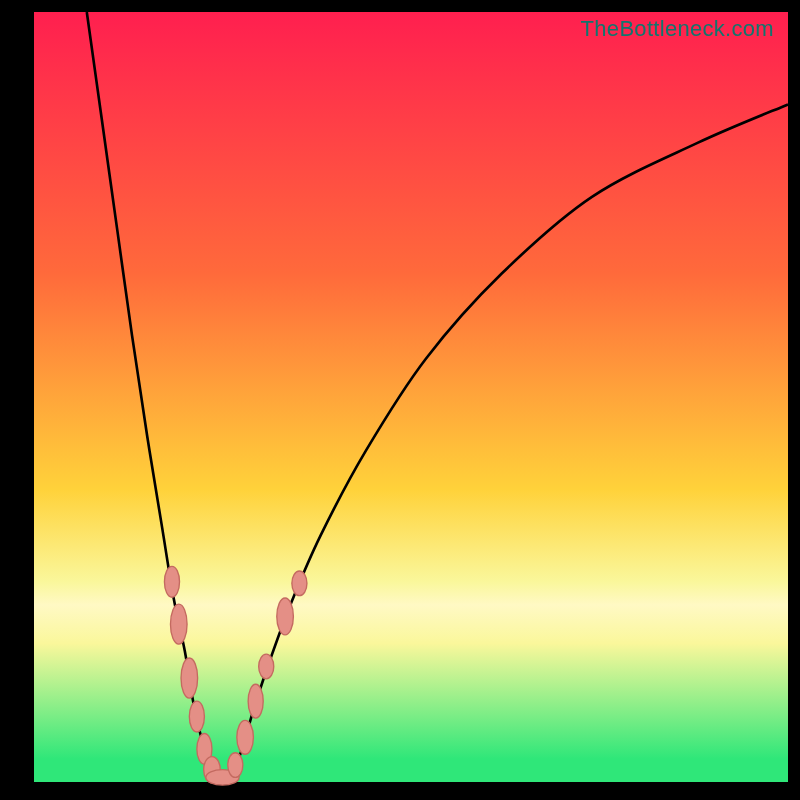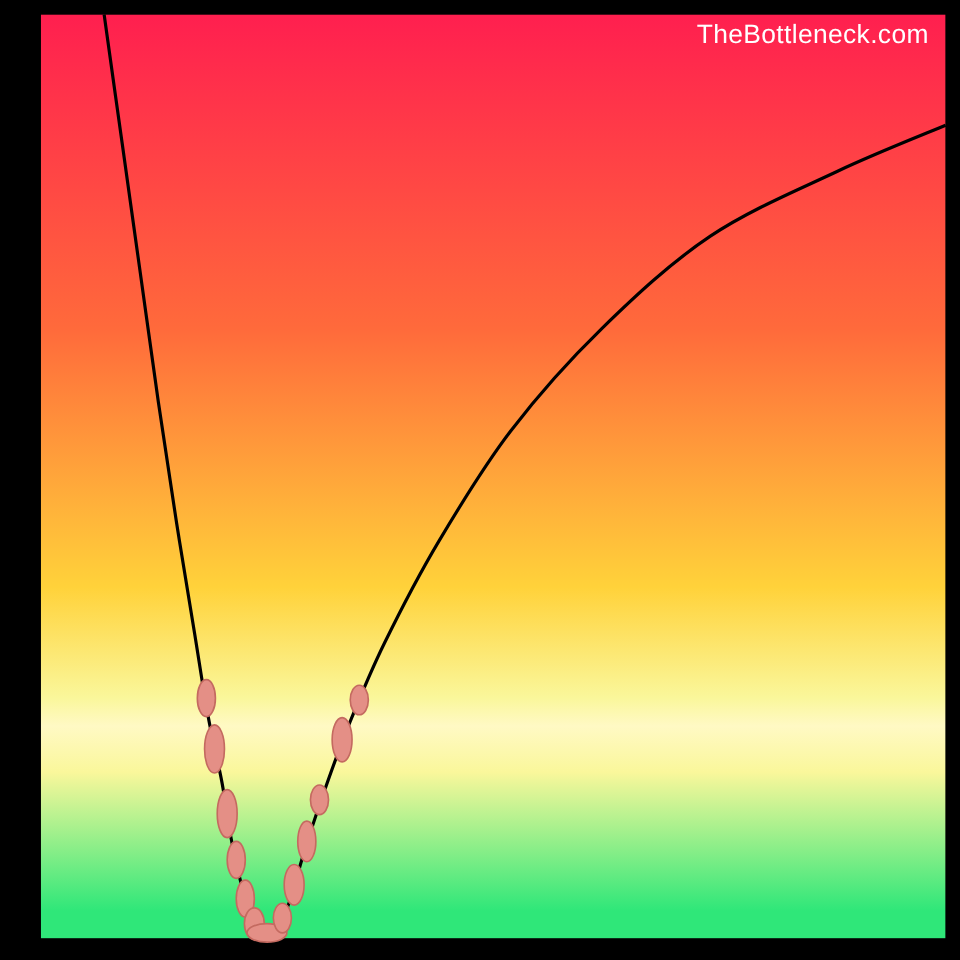--- a/index.html
+++ b/index.html
@@ -31,21 +31,21 @@
     position: absolute;
     left: 0;
     top: 0;
     width: 100%;
     height: 100%;
   }
   .watermark {
     position: absolute;
     top: 4px;
     right: 14px;
-    color: #ffffff;
+    color: #0f766e;
     font-size: 22px;
     font-weight: 500;
     letter-spacing: 0.3px;
     text-align: center;
   }
   svg.curves {
     position: absolute;
     left: 0;
     top: 0;
     width: 100%;

